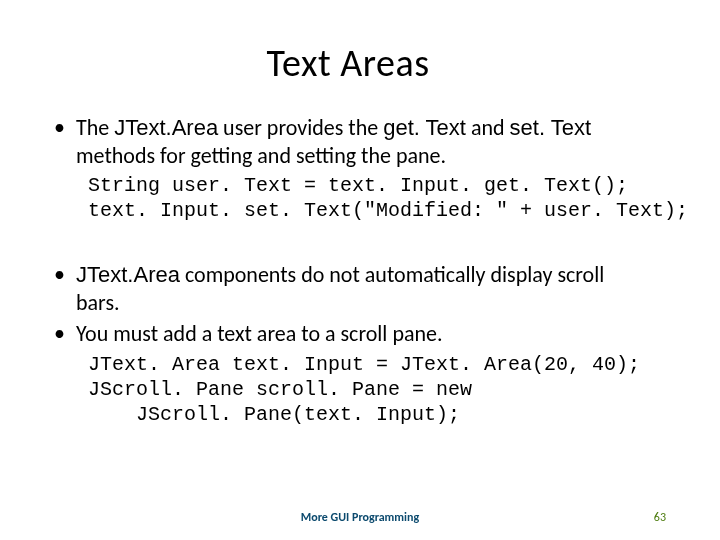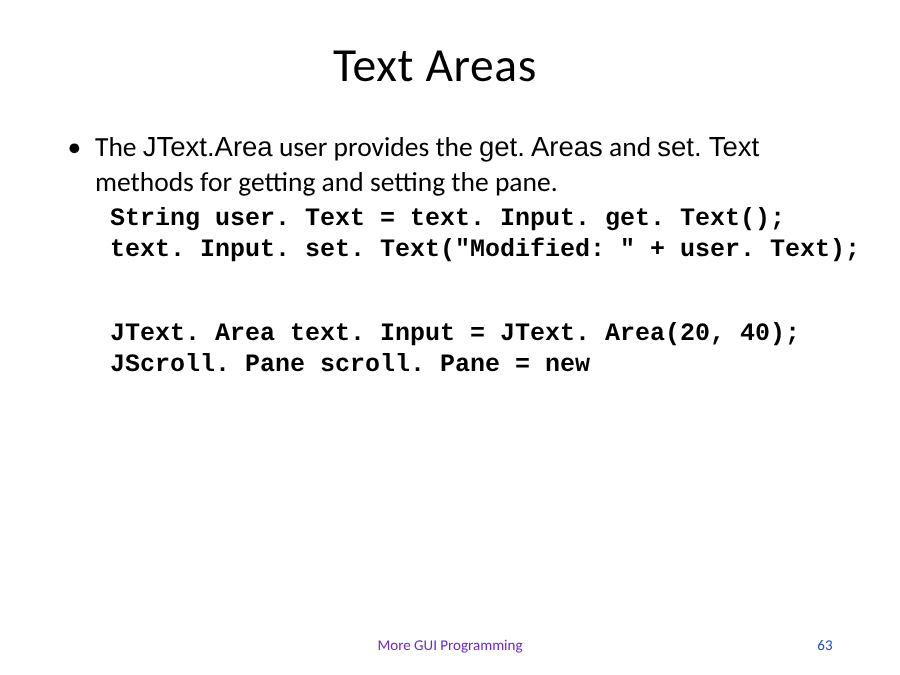--- a/index.html
+++ b/index.html
@@ -10,21 +10,21 @@
     background: #fff;
     font-family: Calibri, "Segoe UI", Arial, sans-serif;
     color: #000;
     position: relative;
     overflow: hidden;
   }
   .slide {
     box-sizing: border-box;
     width: 696px;
     height: 540px;
-    padding: 30px 50px 0 50px;
+    padding: 40px 50px 0 50px;
     position: relative;
   }
   .title {
     text-align: center;
     font-size: 38px;
     font-weight: 400;
     margin: 0 0 28px 0;
     letter-spacing: 0.5px;
   }
   ul.top {
@@ -44,71 +44,80 @@
     position: absolute;
     left: 4px;
     top: 0;
     font-size: 22px;
   }
   .mono {
     font-family: Liberation Sans, sans-serif;
   }
   .codeblock {
     font-family: "Courier New", Courier, monospace;
-    font-weight: bold;
+    font-weight: normal;
     font-size: 20px;
     line-height: 1.25;
     white-space: pre;
     margin: 4px 0 20px 38px;
   }
   .codeblock .indent {
     display: block;
     padding-left: 48px;
   }
   .footer-center {
     position: absolute;
     bottom: 16px;
     left: 0;
     width: 720px;
     text-align: center;
     font-size: 12px;
-    color: #6d28d9;
+    color: #0c4a6e;
+    font-weight: bold;
   }
   .footer-right {
     position: absolute;
     bottom: 16px;
     right: 30px;
     font-size: 12px;
-    color: #1d4ed8;
+    color: #4d7c0f;
     text-align: right;
   }
   .gap {
     height: 18px;
   }
 </style>
 </head>
 <body>
 
 <div class="slide">
 
   <h1 class="title">Text Areas</h1>
 
   <ul class="top">
 
     <li>
-      <span>The </span><span class="mono">JText.Area</span><span> user provides the </span><span class="mono">get. Areas</span><span> and </span><span class="mono">set. Text</span><span> methods for getting and setting the pane.</span>
+      <span>The </span><span class="mono">JText.Area</span><span> user provides the </span><span class="mono">get. Text</span><span> and </span><span class="mono">set. Text</span><span> methods for getting and setting the pane.</span>
     </li>
   </ul>
 
   <div class="codeblock"><span>String user. Text = text. Input. get. Text();</span>
 <span>text. Input. set. Text("Modified: " + user. Text);</span></div>
 
   <div class="gap"></div>
 
+  <ul class="top">
+    <li>
+      <span class="mono">JText.Area</span><span> components do not automatically display scroll bars.</span>
+    </li>
+    <li>
+      <span>You must add a text area to a scroll pane.</span>
+    </li>
+  </ul>
 
   <div class="codeblock"><span>JText. Area text. Input = JText. Area(20, 40);</span>
 <span>JScroll. Pane scroll. Pane = new</span>
-</div>
+<span class="indent">JScroll. Pane(text. Input);</span></div>
 
   <div class="footer-center">More GUI Programming</div>
   <div class="footer-right">63</div>
 
 </div>
 
 </body></html>

